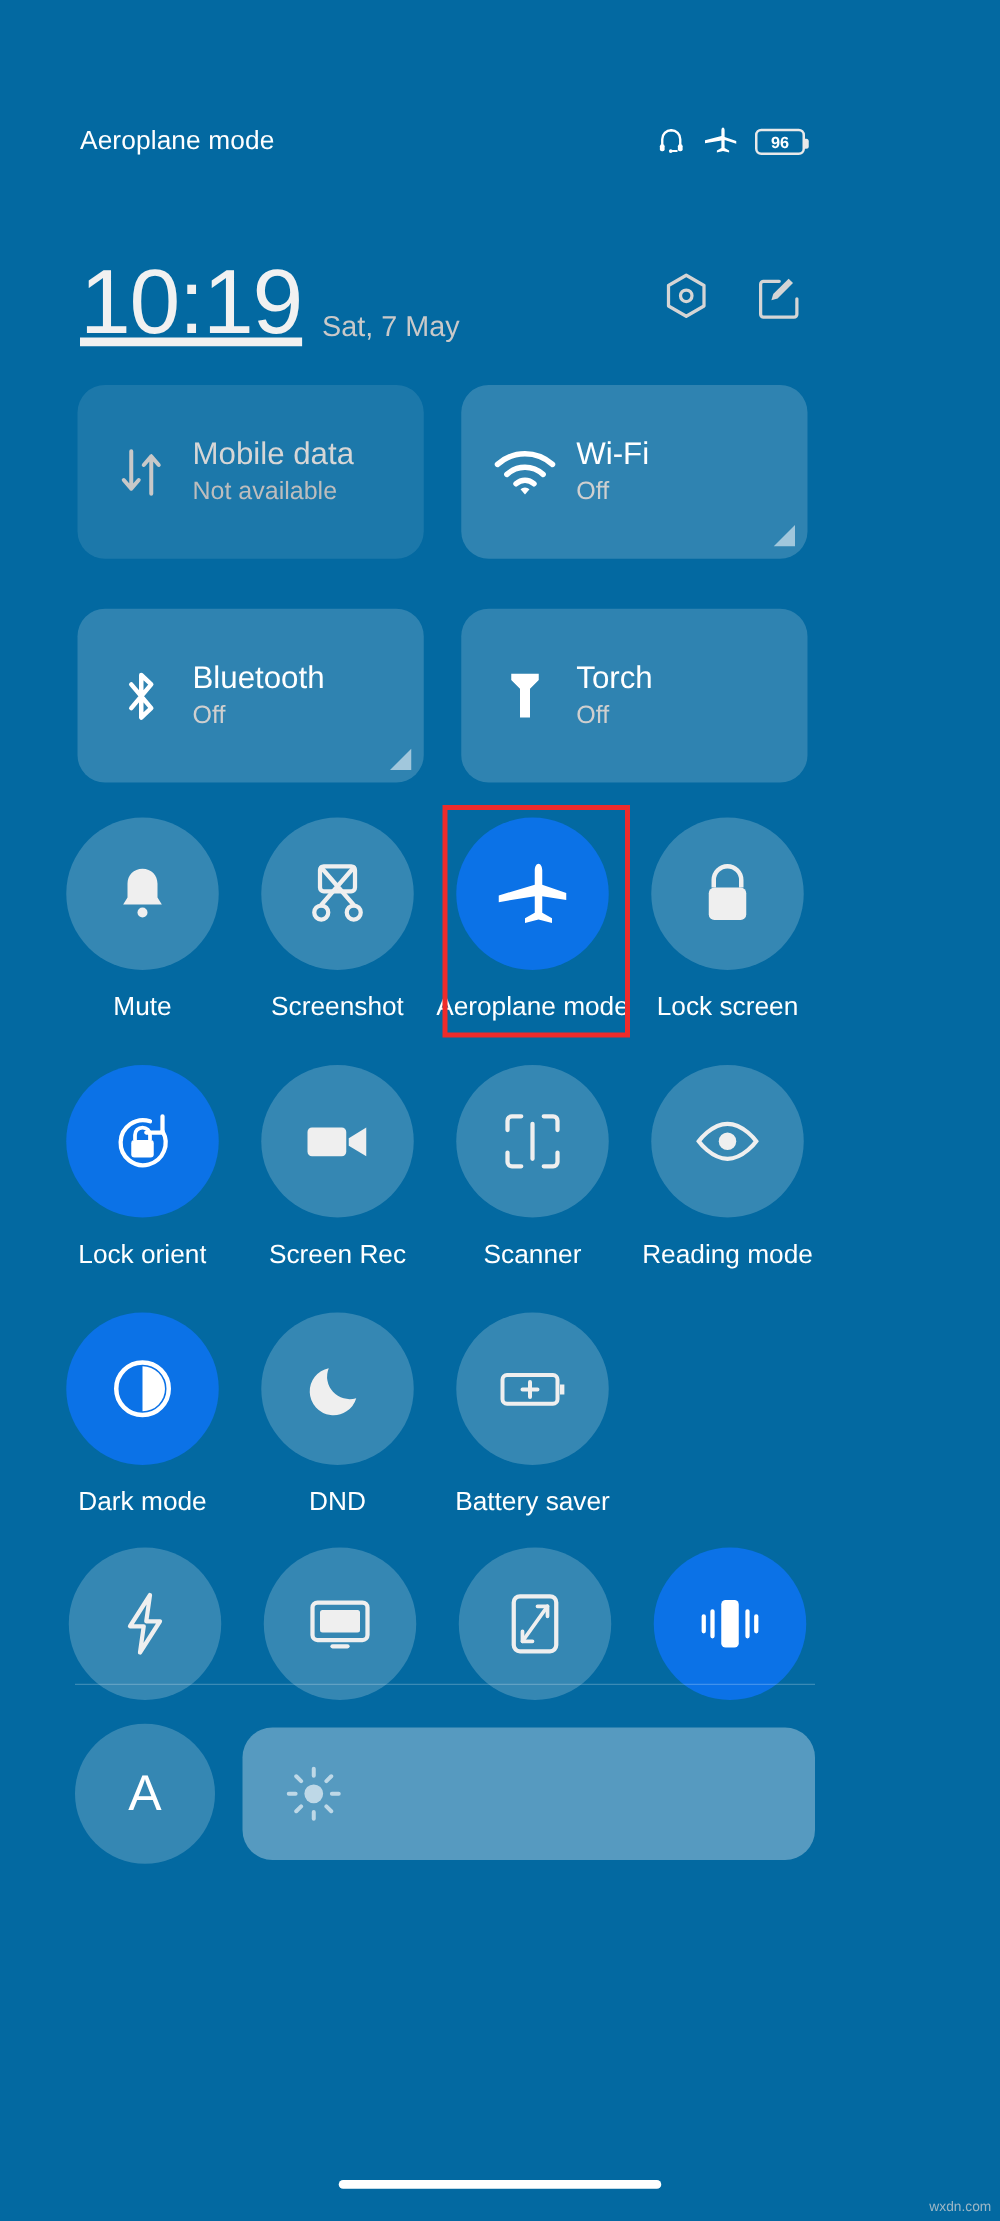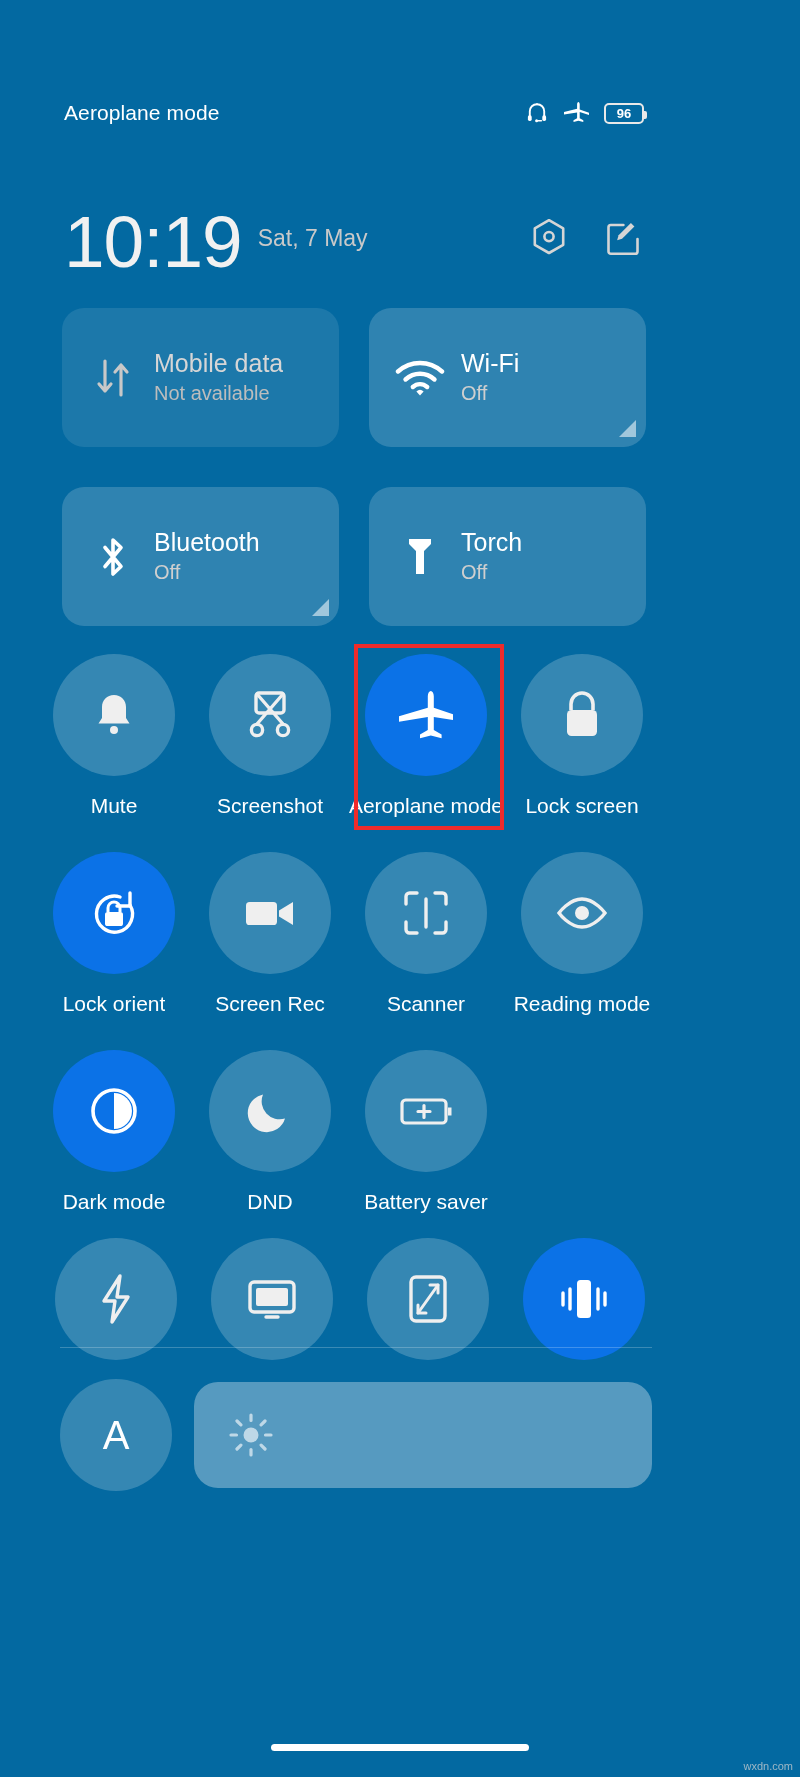--- a/index.html
+++ b/index.html
@@ -49,26 +49,27 @@
     position: absolute; left: 64px; top: 180px;
     width: 578px; height: 96px;
     display: flex; align-items: flex-end;
   }
   .clock-time {
     color: #f1f1f1;
     font-size: 73px;
     font-weight: 300;
     line-height: .95;
     letter-spacing: -1px;
+    text-decoration: underline;
   }
   .clock-date {
     color: #c9c9c9;
     font-size: 23px;
     margin-left: 16px;
-    margin-bottom: 24px;
+    margin-bottom: 1px;
   }
   .clock-actions {
     margin-left: auto;
     display: flex; align-items: center; gap: 36px;
     margin-bottom: 16px;
   }
 
   
   .tiles {
     position: absolute; left: 62px; top: 308px;

